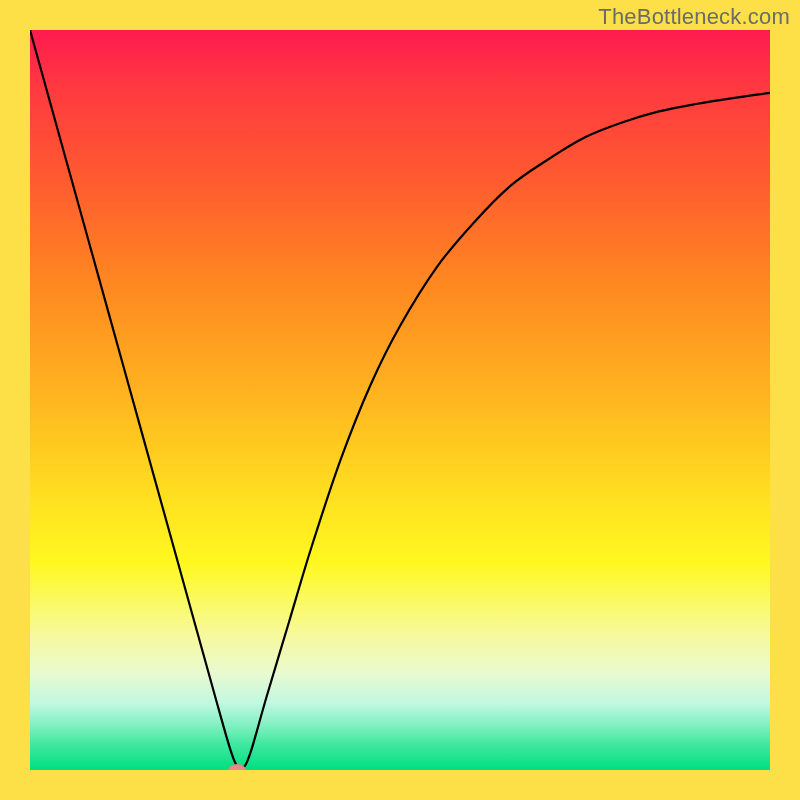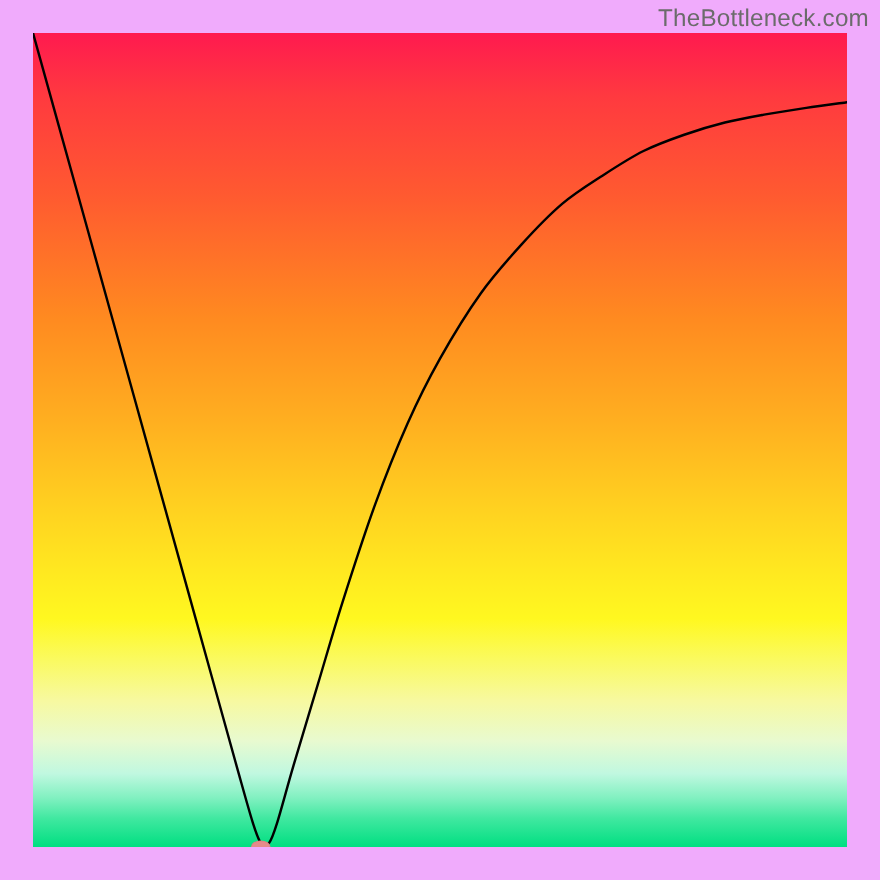--- a/index.html
+++ b/index.html
@@ -8,21 +8,21 @@
     width: 800px;
     height: 800px;
     overflow: hidden;
     background: #000;
     font-family: Arial, Helvetica, sans-serif;
   }
   .frame {
     position: relative;
     width: 800px;
     height: 800px;
-    background: #f0abfc;
+    background: #fde047;
   }
   .plot-area {
     position: absolute;
     left: 30px;
     top: 30px;
     width: 740px;
     height: 740px;
     overflow: hidden;
   }
   .gradient {

